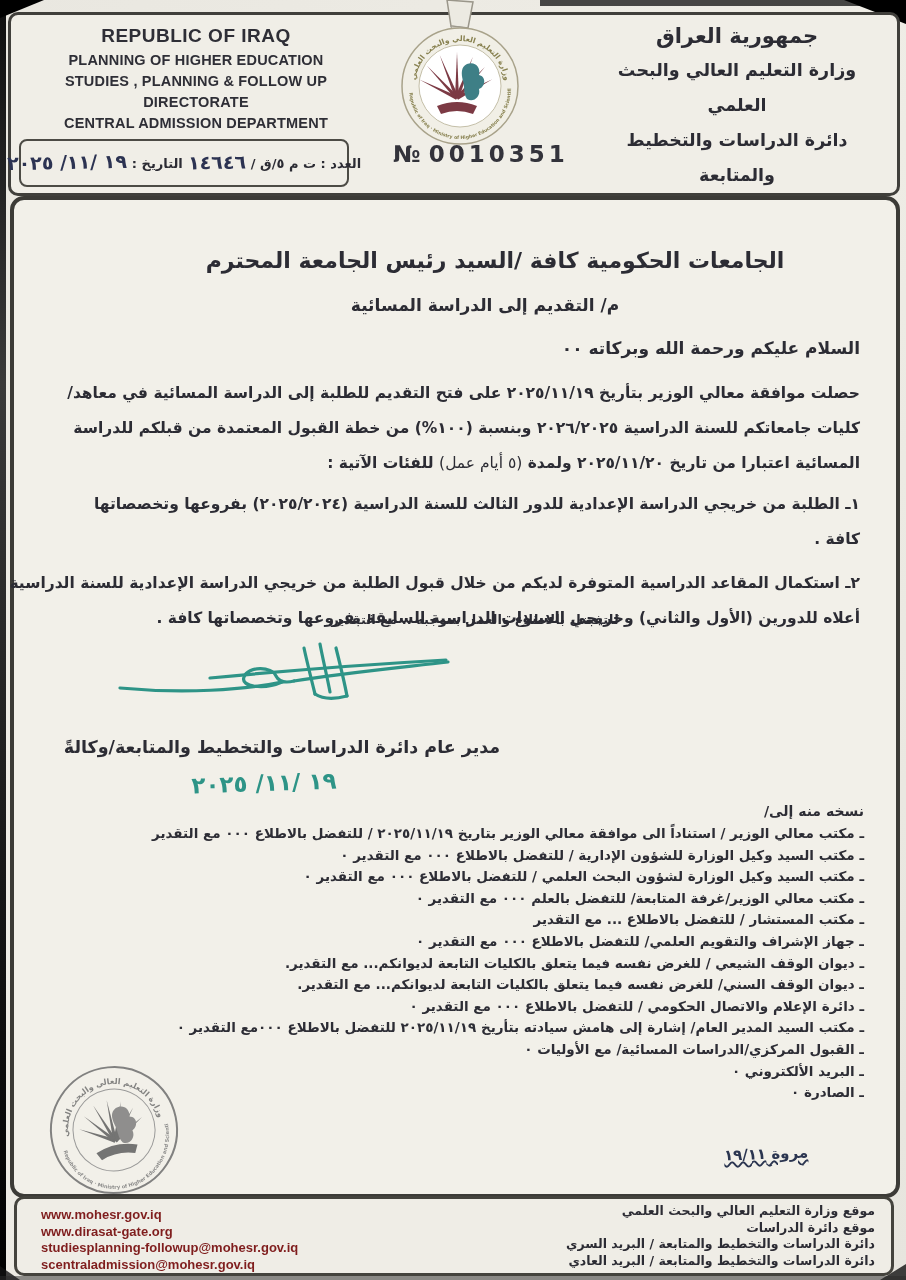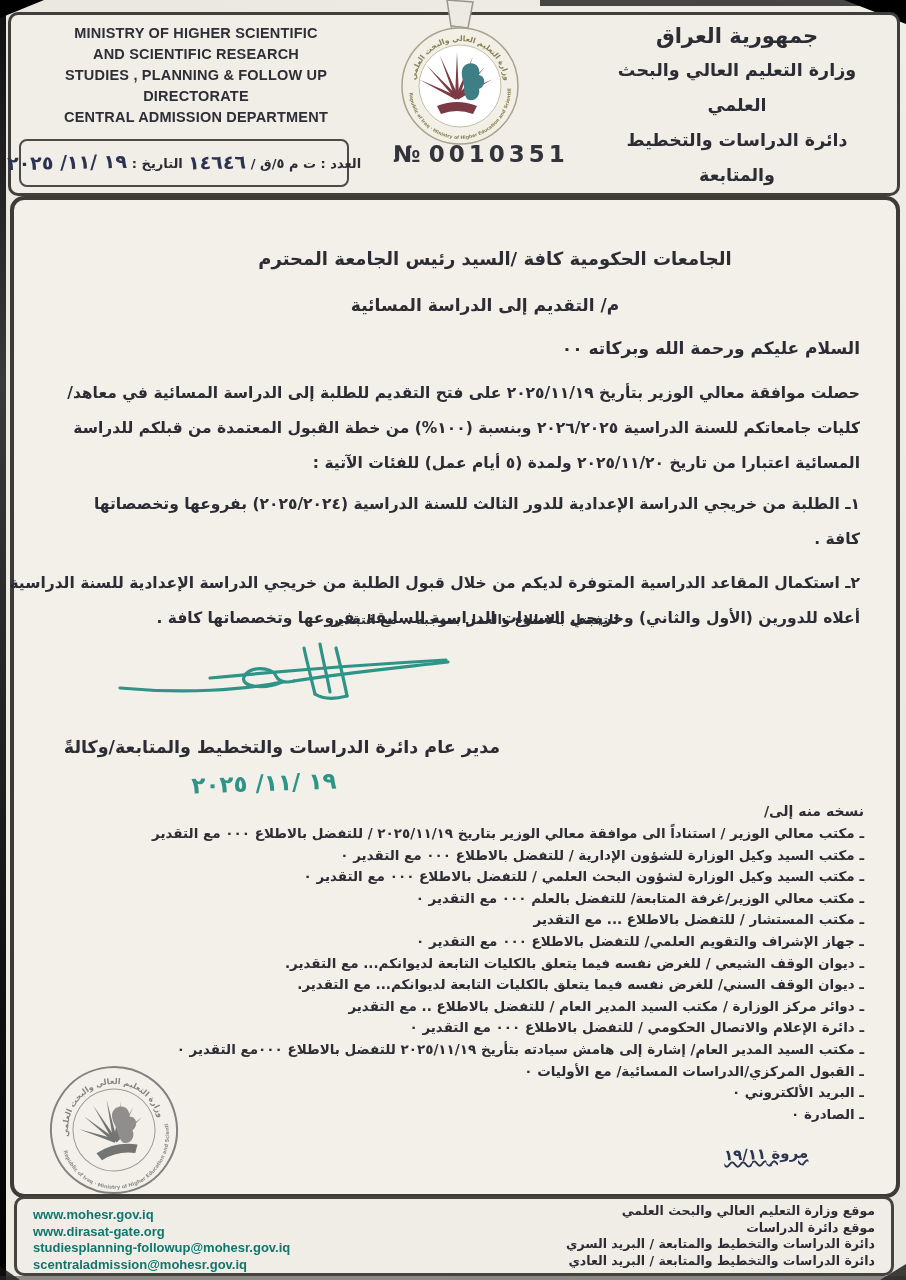--- a/index.html
+++ b/index.html
@@ -28,61 +28,61 @@
           display:flex;direction:rtl;align-items:center;justify-content:center;gap:5px;font-size:13px;font-weight:bold;white-space:nowrap;}
   .hw{font-size:19px;color:#2c3352;transform:translateY(-1px) rotate(-1deg);letter-spacing:1px;}
   .docnum{left:382px;top:126px;font-size:23px;font-weight:bold;color:#33333b;font-family:"DejaVu Sans",sans-serif;}
   .docnum .digits{letter-spacing:4px;margin-right:18px;}
   .ar-block{right:10px;top:4px;width:300px;text-align:center;direction:rtl;}
   .ar-line1{font-size:21px;font-weight:bold;line-height:34px;}
   .ar-line{font-size:17.5px;font-weight:bold;line-height:35px;}
 
   
   .mainbox{left:10px;top:196px;width:882px;height:994px;border:4px solid #3c3b37;border-radius:14px;background:#f2f0e9;}
-  .to-line{left:120px;right:40px;top:48px;text-align:center;font-size:18px;}
+  .to-line{left:120px;right:40px;top:48px;text-align:center;font-size:22px;}
   .subject{left:140px;right:80px;top:95px;text-align:center;font-size:17px;}
   .greeting{right:36px;top:138px;text-align:right;font-size:17px;}
   .para{right:36px;left:40px;top:176px;text-align:right;font-size:15.5px;line-height:35px;}
   .para .m6{margin-top:6px;} .para .m8{margin-top:9px;}
   .closing{left:170px;right:130px;top:412px;text-align:center;font-size:13px;}
   .sig-svg{left:100px;top:440px;}
   .signer-name{left:20px;top:505px;width:500px;text-align:center;font-size:18.5px;}
   .signer-title{left:8px;top:537px;width:520px;text-align:center;font-size:17.5px;}
   .sig-date{left:120px;top:570px;width:260px;text-align:center;font-size:23px;color:#2e9487;transform:rotate(-2deg);letter-spacing:1px;}
   .cc{right:32px;top:600px;width:780px;text-align:right;font-size:13.5px;color:#2d2d35;}
   .cc-head{line-height:23px;font-size:14px;}
   .cc-item{line-height:21.6px;}
   .hw-note{right:88px;top:945px;font-size:15px;color:#2b3550;transform:rotate(-2deg);
            text-decoration:underline;text-decoration-style:wavy;text-decoration-thickness:2px;letter-spacing:1px;}
   .seal{left:18px;top:855px;z-index:3;opacity:.85;}
 
   
   .footerbox{left:14px;top:1196px;width:874px;height:74px;border:3px solid #44433d;border-radius:10px;background:#efede6;}
-  .f-left{left:16px;top:8px;font-family:"Liberation Sans",sans-serif;font-size:13px;line-height:16.5px;font-weight:bold;color:#0f766e;}
+  .f-left{left:24px;top:8px;font-family:"Liberation Sans",sans-serif;font-size:13px;line-height:16.5px;font-weight:bold;color:#7f1d1d;}
   .f-center{left:300px;top:8px;width:260px;text-align:center;direction:rtl;font-weight:bold;font-size:15px;line-height:27px;}
   .f-right{right:16px;top:4px;width:340px;direction:rtl;text-align:right;font-weight:bold;font-size:12.5px;line-height:16.5px;}
 </style>
 </head>
 <body>
 
 <div class="page">
 
   <div class="abs edge-left"></div>
   <div class="abs strip-top"></div>
   <div class="abs wedge-tl"></div>
   <div class="abs wedge-tr"></div>
   <div class="abs nub-br"></div>
   <div class="abs nub-bl"></div>
   <div class="abs strip-bottom"></div>
 
   <div class="abs letterhead">
 
     <div class="abs en-block">
-      <div class="en-line">MINISTRY OF HIGHER SCIENTIFIC</div>
-      <div class="en-line">AND SCIENTIFIC RESEARCH</div>
+      <div class="en-line first">REPUBLIC OF IRAQ</div>
+      <div class="en-line">PLANNING OF HIGHER EDUCATION</div>
       <div class="en-line">STUDIES , PLANNING &amp; FOLLOW UP DIRECTORATE</div>
       <div class="en-line">CENTRAL ADMISSION DEPARTMENT</div>
     </div>
 
     <div class="abs refbox ar">
       <span>العدد : ت م ٥/ق /</span>
       <span class="hw">١٤٦٤٦</span>
       <span>التاريخ :</span>
       <span class="hw">١٩ /١١/ ٢٠٢٥</span>
     </div>
@@ -125,21 +125,21 @@
   <div class="abs mainbox">
 
     <div class="abs ar to-line nowrap">الجامعات الحكومية كافة /السيد رئيس الجامعة المحترم</div>
     <div class="abs ar subject nowrap">م/ التقديم إلى الدراسة المسائية</div>
     <div class="abs ar greeting nowrap">السلام عليكم ورحمة الله وبركاته ٠٠</div>
 
     <div class="abs ar para">
       <div class="nowrap">حصلت موافقة معالي الوزير بتأريخ ٢٠٢٥/١١/١٩ على فتح التقديم للطلبة إلى الدراسة المسائية في معاهد/</div>
       <div class="nowrap">كليات جامعاتكم للسنة الدراسية ٢٠٢٦/٢٠٢٥ وبنسبة (١٠٠%) من خطة القبول المعتمدة من قبلكم للدراسة</div>
       <div class="nowrap">
-        <span>المسائية اعتبارا من تاريخ ٢٠٢٥/١١/٢٠ ولمدة </span><span style="font-weight:700;">(٥ أيام عمل)</span><span> للفئات الآتية :</span>
+        <span>المسائية اعتبارا من تاريخ ٢٠٢٥/١١/٢٠ ولمدة </span><span style="font-weight:400;">(٥ أيام عمل)</span><span> للفئات الآتية :</span>
       </div>
       <div class="nowrap m6">١ـ الطلبة من خريجي الدراسة الإعدادية للدور الثالث للسنة الدراسية (٢٠٢٥/٢٠٢٤) بفروعها وتخصصاتها</div>
       <div class="nowrap">كافة .</div>
       <div class="nowrap m8">٢ـ استكمال المقاعد الدراسية المتوفرة لديكم من خلال قبول الطلبة من خريجي الدراسة الإعدادية للسنة الدراسية</div>
       <div class="nowrap">أعلاه للدورين (الأول والثاني) وخريجي السنوات الدراسية السابقة بفروعها وتخصصاتها كافة .</div>
     </div>
 
     <div class="abs ar closing nowrap">للتفضل بالاطلاع والعمل بموجبه .. مع التقدير</div>
 
     <svg class="abs sig-svg" width="340" height="70" viewBox="0 0 340 70">
@@ -161,21 +161,20 @@
     <div class="abs ar cc">
       <div class="cc-head nowrap">نسخه منه إلى/</div>
       <div class="cc-item nowrap">ـ مكتب معالي الوزير / استناداً الى موافقة معالي الوزير بتاريخ ٢٠٢٥/١١/١٩ / للتفضل بالاطلاع ٠٠٠ مع التقدير</div>
       <div class="cc-item nowrap">ـ مكتب السيد وكيل الوزارة للشؤون الإدارية / للتفضل بالاطلاع ٠٠٠ مع التقدير ٠</div>
       <div class="cc-item nowrap">ـ مكتب السيد وكيل الوزارة لشؤون البحث العلمي / للتفضل بالاطلاع ٠٠٠ مع التقدير ٠</div>
       <div class="cc-item nowrap">ـ مكتب معالي الوزير/غرفة المتابعة/ للتفضل بالعلم ٠٠٠ مع التقدير ٠</div>
       <div class="cc-item nowrap">ـ مكتب المستشار / للتفضل بالاطلاع ... مع التقدير</div>
       <div class="cc-item nowrap">ـ جهاز الإشراف والتقويم العلمي/ للتفضل بالاطلاع ٠٠٠ مع التقدير ٠</div>
       <div class="cc-item nowrap">ـ ديوان الوقف الشيعي / للغرض نفسه فيما يتعلق بالكليات التابعة لديوانكم... مع التقدير.</div>
       <div class="cc-item nowrap">ـ ديوان الوقف السني/ للغرض نفسه فيما يتعلق بالكليات التابعة لديوانكم... مع التقدير.</div>
-      <div class="cc-item nowrap">ـ دوائر مركز الوزارة / مكتب السيد المدير العام / للتفضل بالاطلاع .. مع التقدير</div>
       <div class="cc-item nowrap">ـ دائرة الإعلام والاتصال الحكومي / للتفضل بالاطلاع ٠٠٠ مع التقدير ٠</div>
       <div class="cc-item nowrap">ـ مكتب السيد المدير العام/ إشارة إلى هامش سيادته بتأريخ ٢٠٢٥/١١/١٩ للتفضل بالاطلاع ٠٠٠مع التقدير ٠</div>
       <div class="cc-item nowrap">ـ القبول المركزي/الدراسات المسائية/ مع الأوليات ٠</div>
       <div class="cc-item nowrap">ـ البريد الألكتروني ٠</div>
       <div class="cc-item nowrap">ـ الصادرة ٠</div>
     </div>
 
     <div class="abs ar hw-note nowrap">مروة ١٩/١١</div>
 
     <svg class="abs seal" width="165" height="150" viewBox="0 0 165 150">

